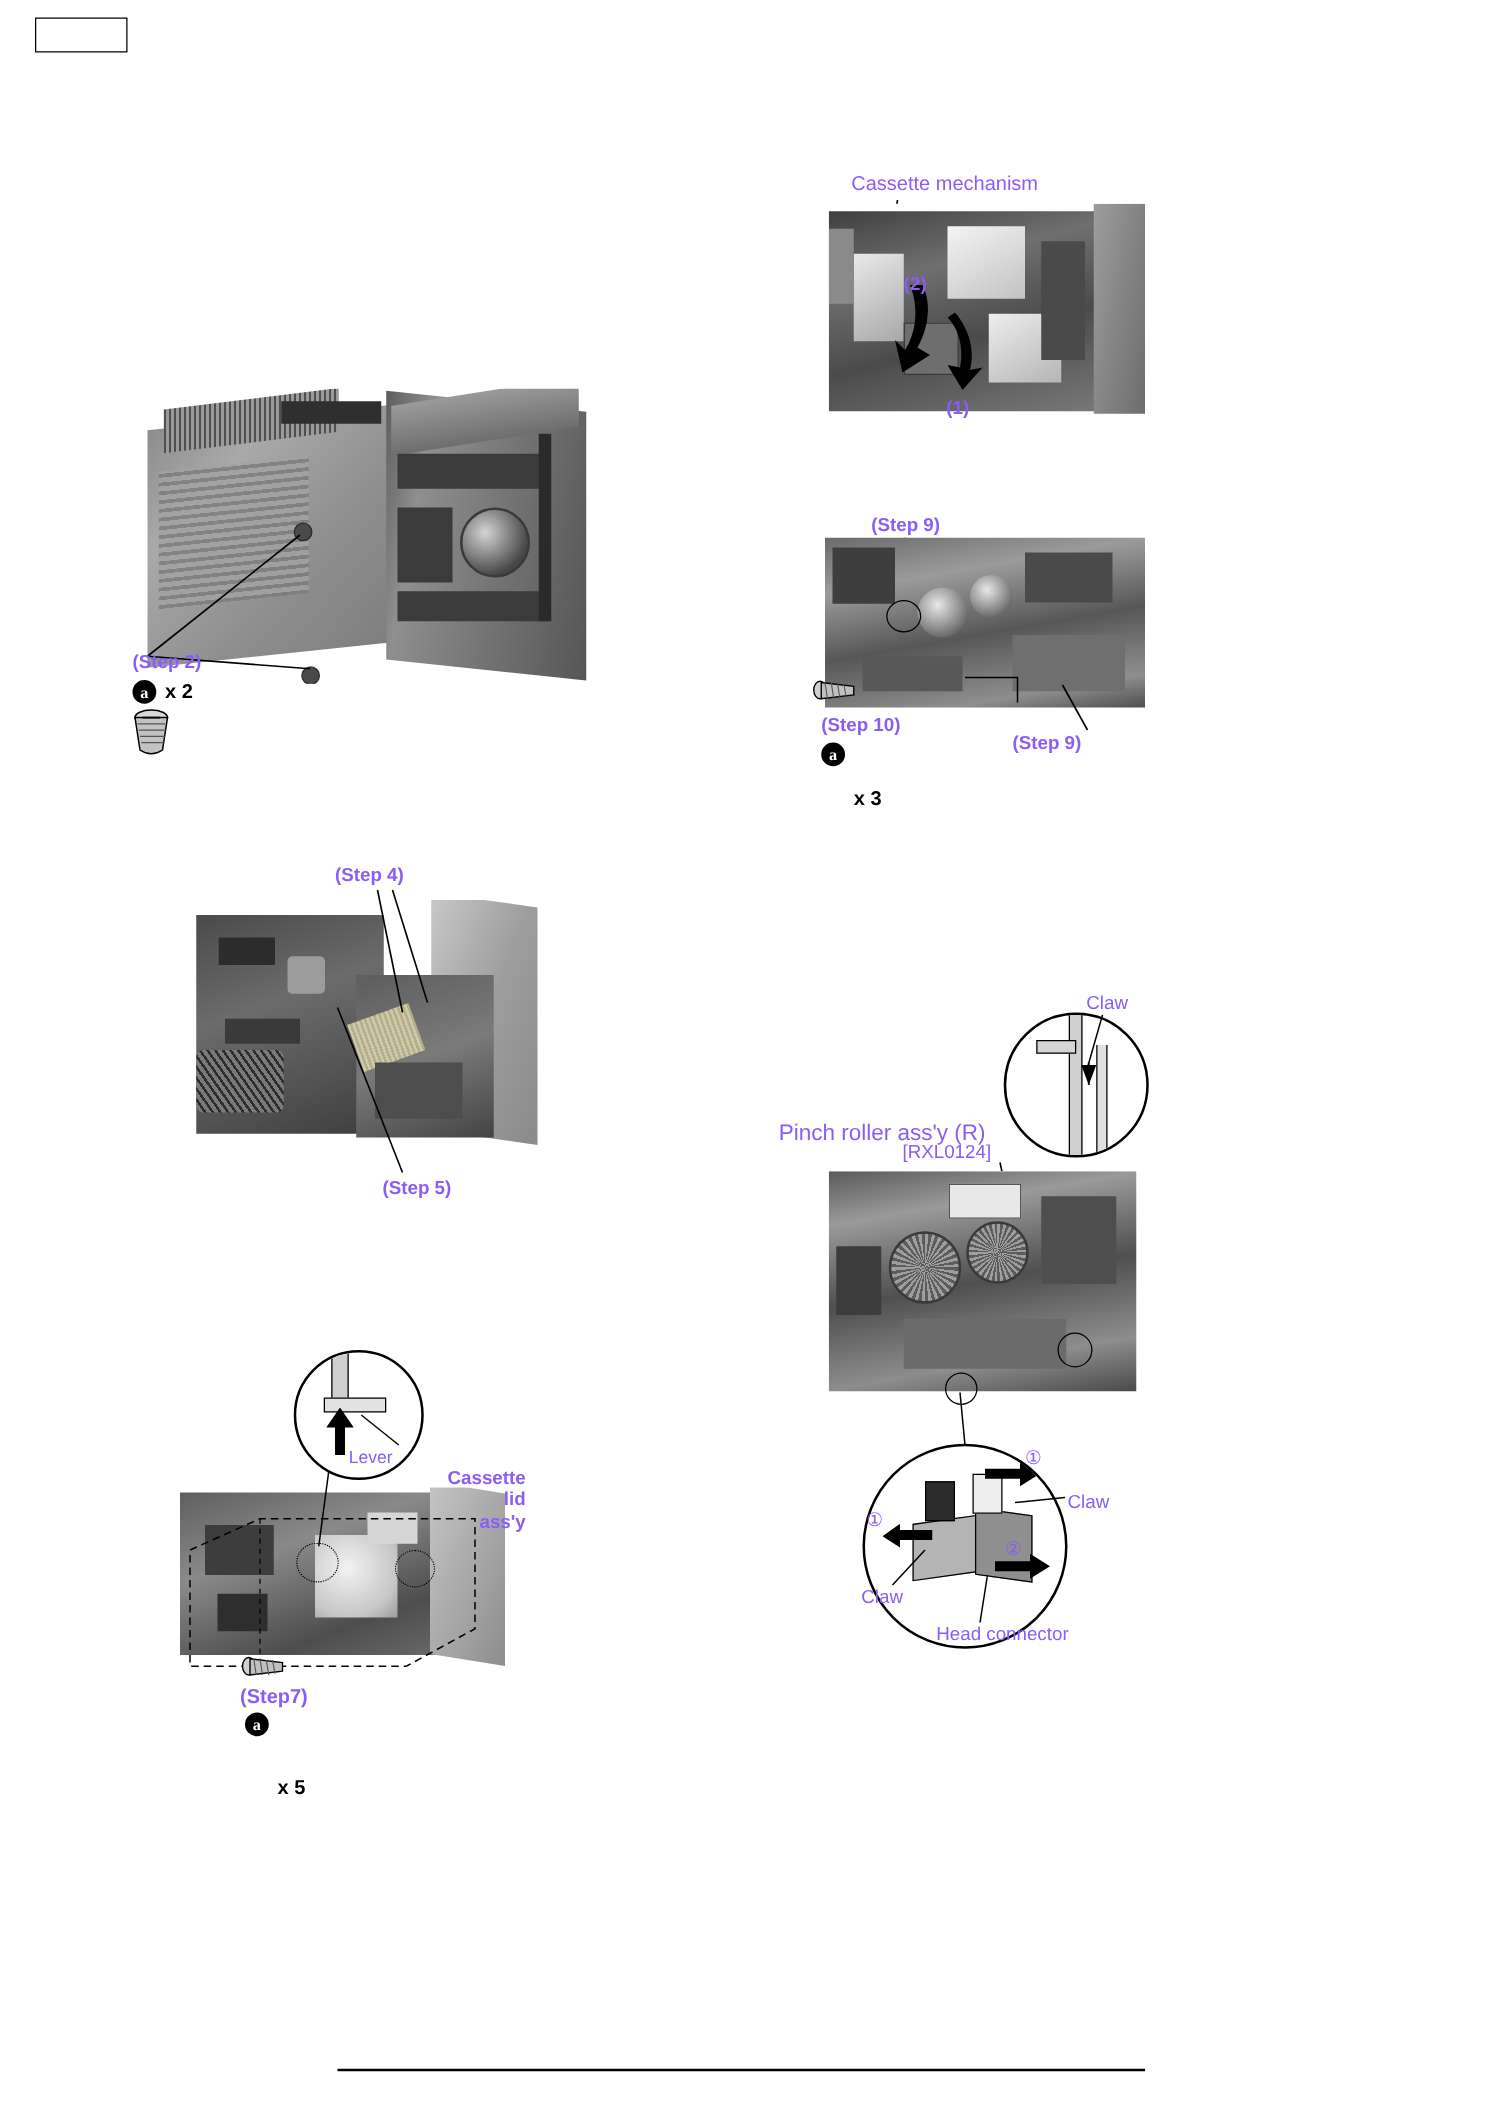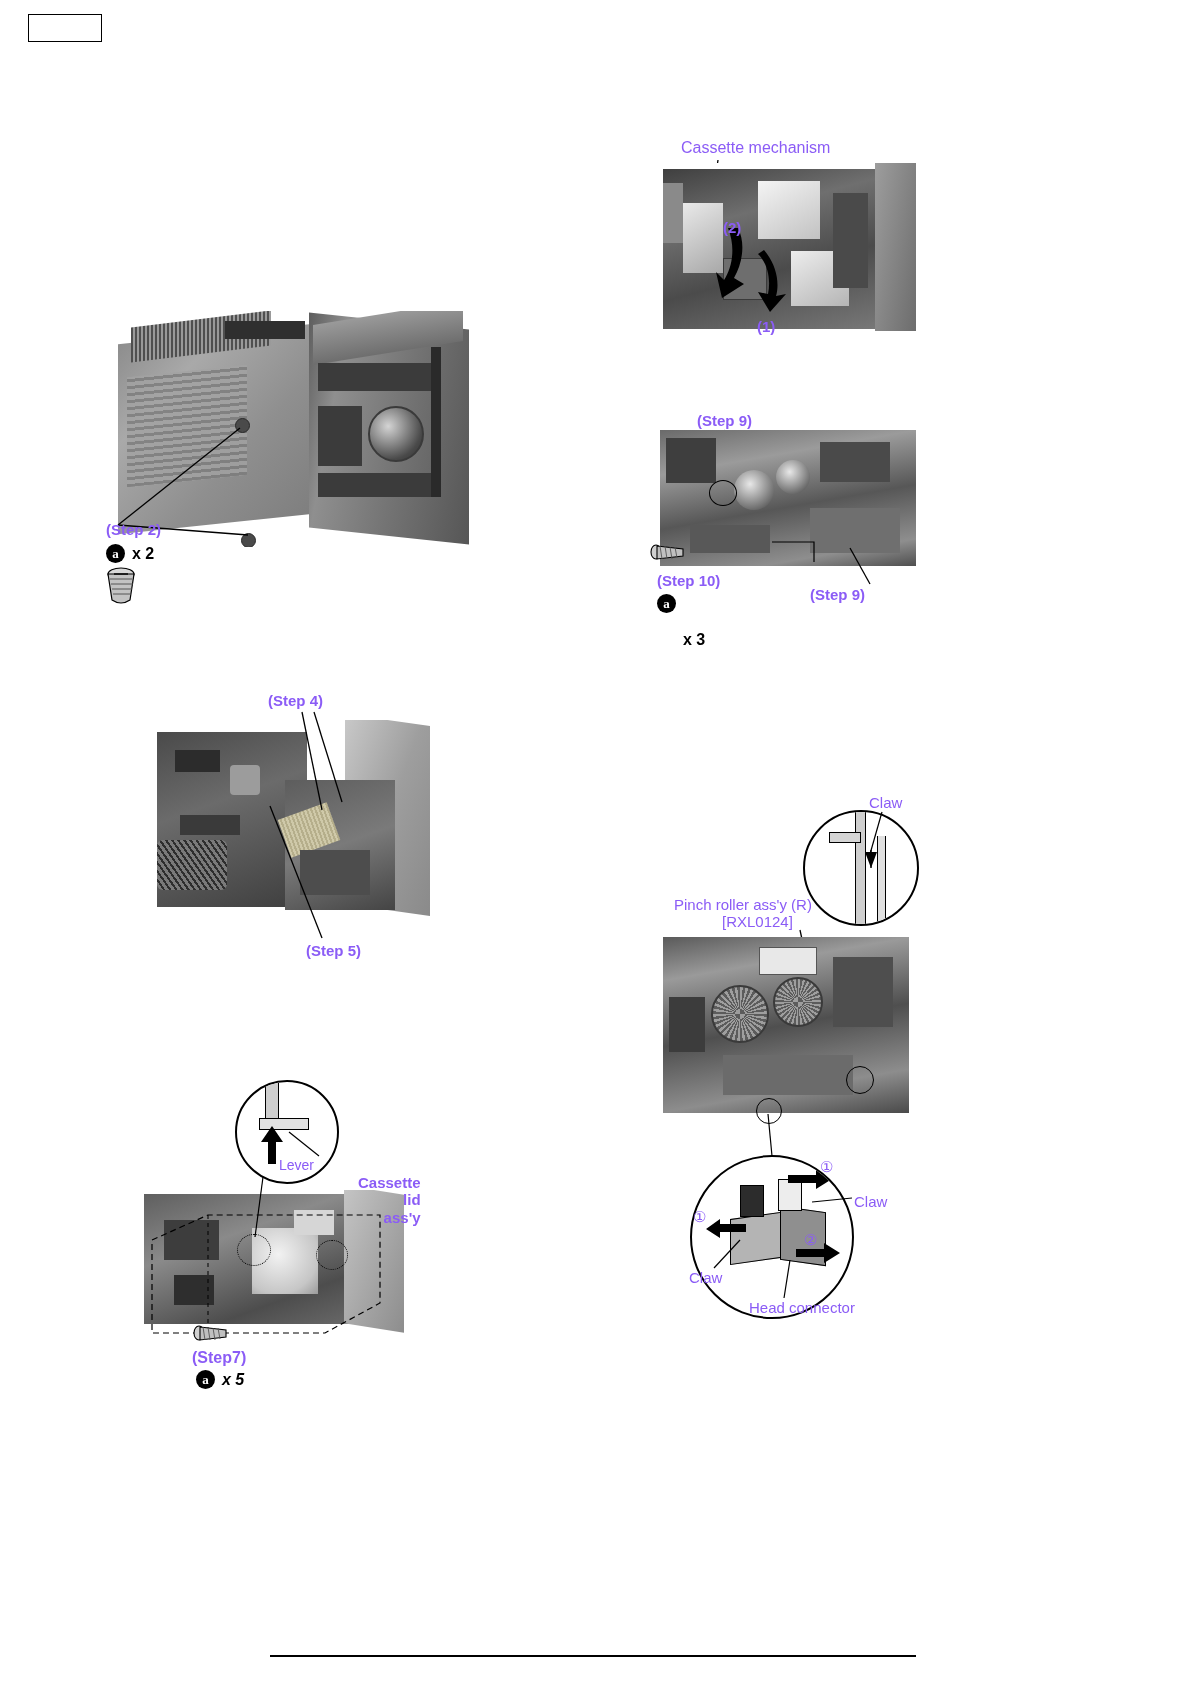--- a/index.html
+++ b/index.html
@@ -318,21 +318,21 @@
 lid
 ass'y</span></div>
 
   <svg class="screw-pic" style="left:193px;top:1322px;width:36px;height:22px;">
     <ellipse cx="6" cy="11" rx="5" ry="7" fill="#d0d0d0" stroke="#000" stroke-width="1.1"></ellipse>
     <path d="M7 5 L33 8 L33 15 L7 18 Z" fill="#c0c0c0" stroke="#000" stroke-width="1.1"></path>
     <path d="M10 5 L12 18 M15 5 L17 18 M20 6 L22 18 M25 6 L27 17" stroke="#555" stroke-width=".9"></path>
   </svg>
   <div class="lbl bold" style="left:192px;top:1349px;font-size:16px;">(Step7)</div>
   <div class="screw-a" style="left:196px;top:1370px;">a</div>
-  <div class="qty" style="left:222px;top:1371px;font-style:italic;">x 5</div>
+  <div class="qty" style="left:222px;top:1422px;">x 5</div>
 
   <div class="lbl" style="left:681px;top:139px;font-size:16px;">Cassette mechanism</div>
   <svg class="abs" style="left:700px;top:158px;width:40px;height:60px;">
     <line x1="18" y1="2" x2="10" y2="56" stroke="#000" stroke-width="1.3"></line>
   </svg>
 
   <div id="photo4" class="photo">
     <div class="base"></div>
     <div class="rightwall"></div>
     <div class="white3"></div>
@@ -394,21 +394,21 @@
     <svg class="abs" style="left:52px;top:30px;width:30px;height:30px;">
       <polygon points="14,26 8,10 20,10" fill="#000"></polygon>
       <line x1="14" y1="26" x2="14" y2="8" stroke="#000" stroke-width="1.4"></line>
     </svg>
   </div>
   <div class="lbl" style="left:869px;top:794px;font-size:15px;">Claw</div>
   <svg class="abs" style="left:862px;top:810px;width:30px;height:48px;">
     <line x1="20" y1="2" x2="8" y2="44" stroke="#000" stroke-width="1.2"></line>
   </svg>
 
-  <div class="lbl" style="left:674px;top:896px;font-size:15px;">Pinch roller ass'y (R)</div>
+  <div class="lbl" style="left:623px;top:896px;font-size:18px;">Pinch roller ass'y (R)</div>
   <div class="lbl" style="left:722px;top:913px;font-size:15px;">[RXL0124]</div>
   <svg class="abs" style="left:798px;top:928px;width:40px;height:155px;">
     <line x1="2" y1="2" x2="34" y2="150" stroke="#000" stroke-width="1.3"></line>
   </svg>
 
   <div id="photo6" class="photo">
     <div class="deck"></div>
     <div class="gear" style="left:48px;top:48px;width:54px;height:54px;"></div>
     <div class="gear" style="left:110px;top:40px;width:46px;height:46px;"></div>
     <div class="abs" style="left:6px;top:60px;width:36px;height:55px;background:#3c3c3c;"></div>

